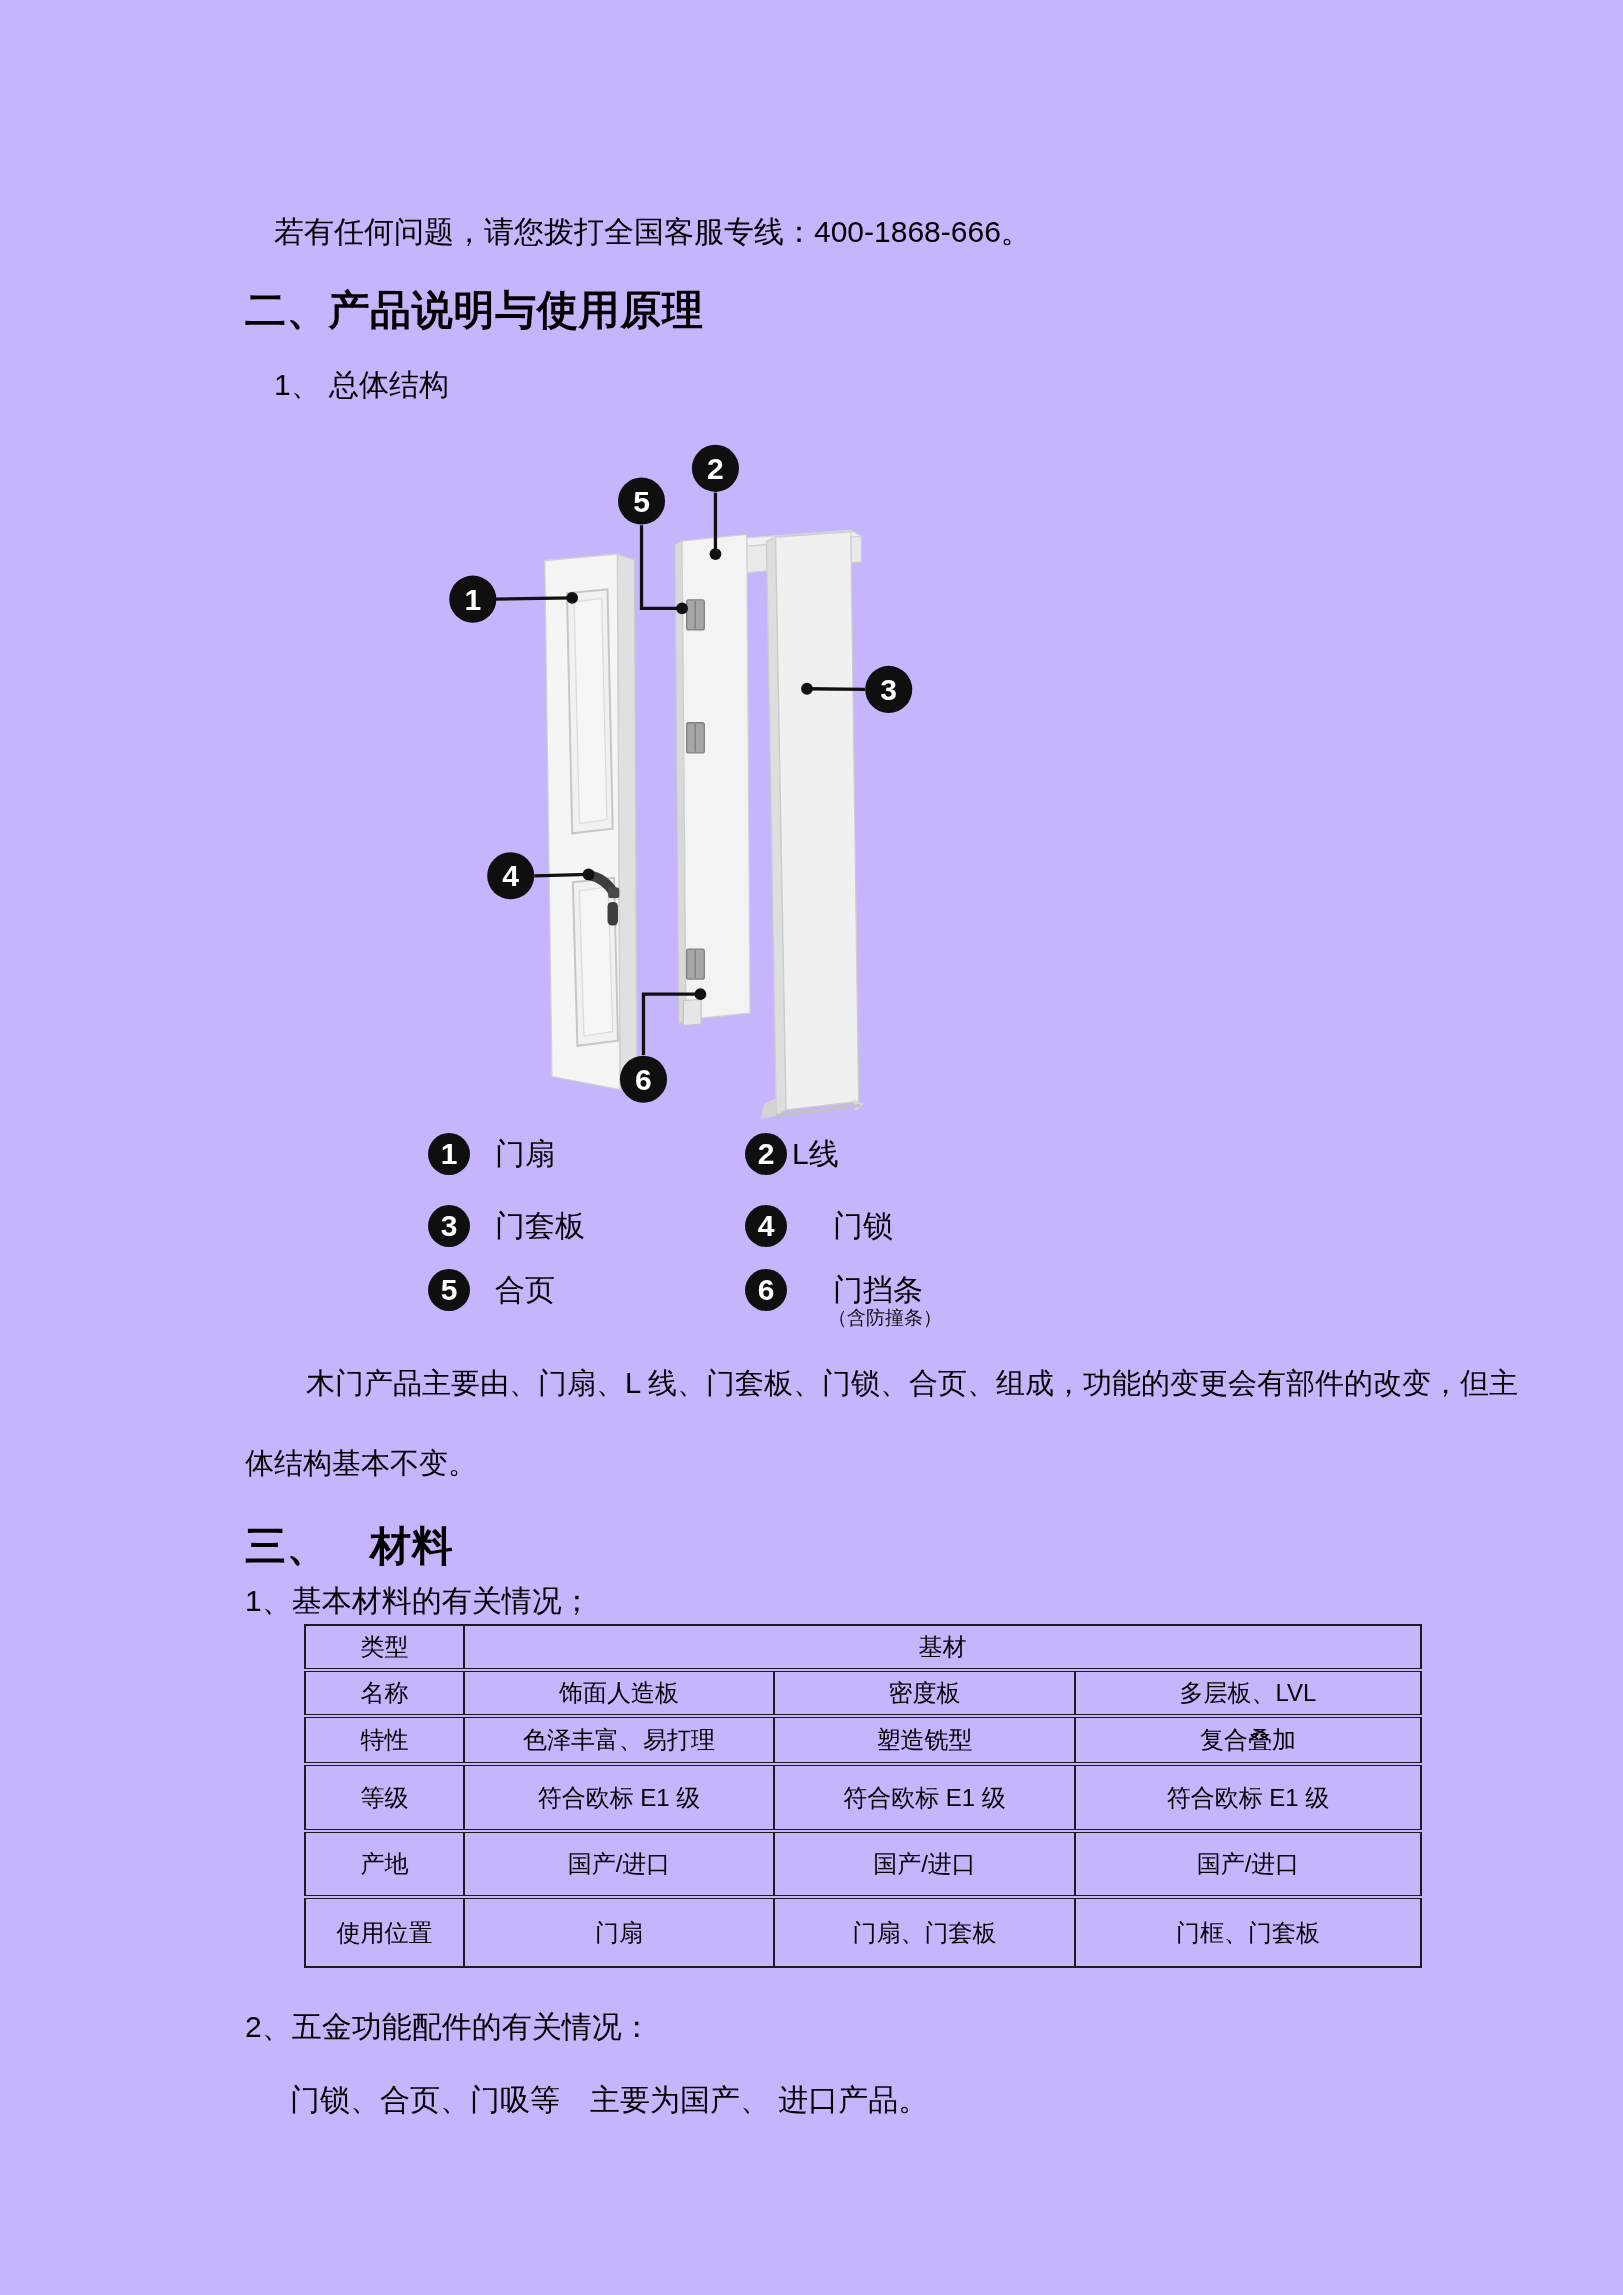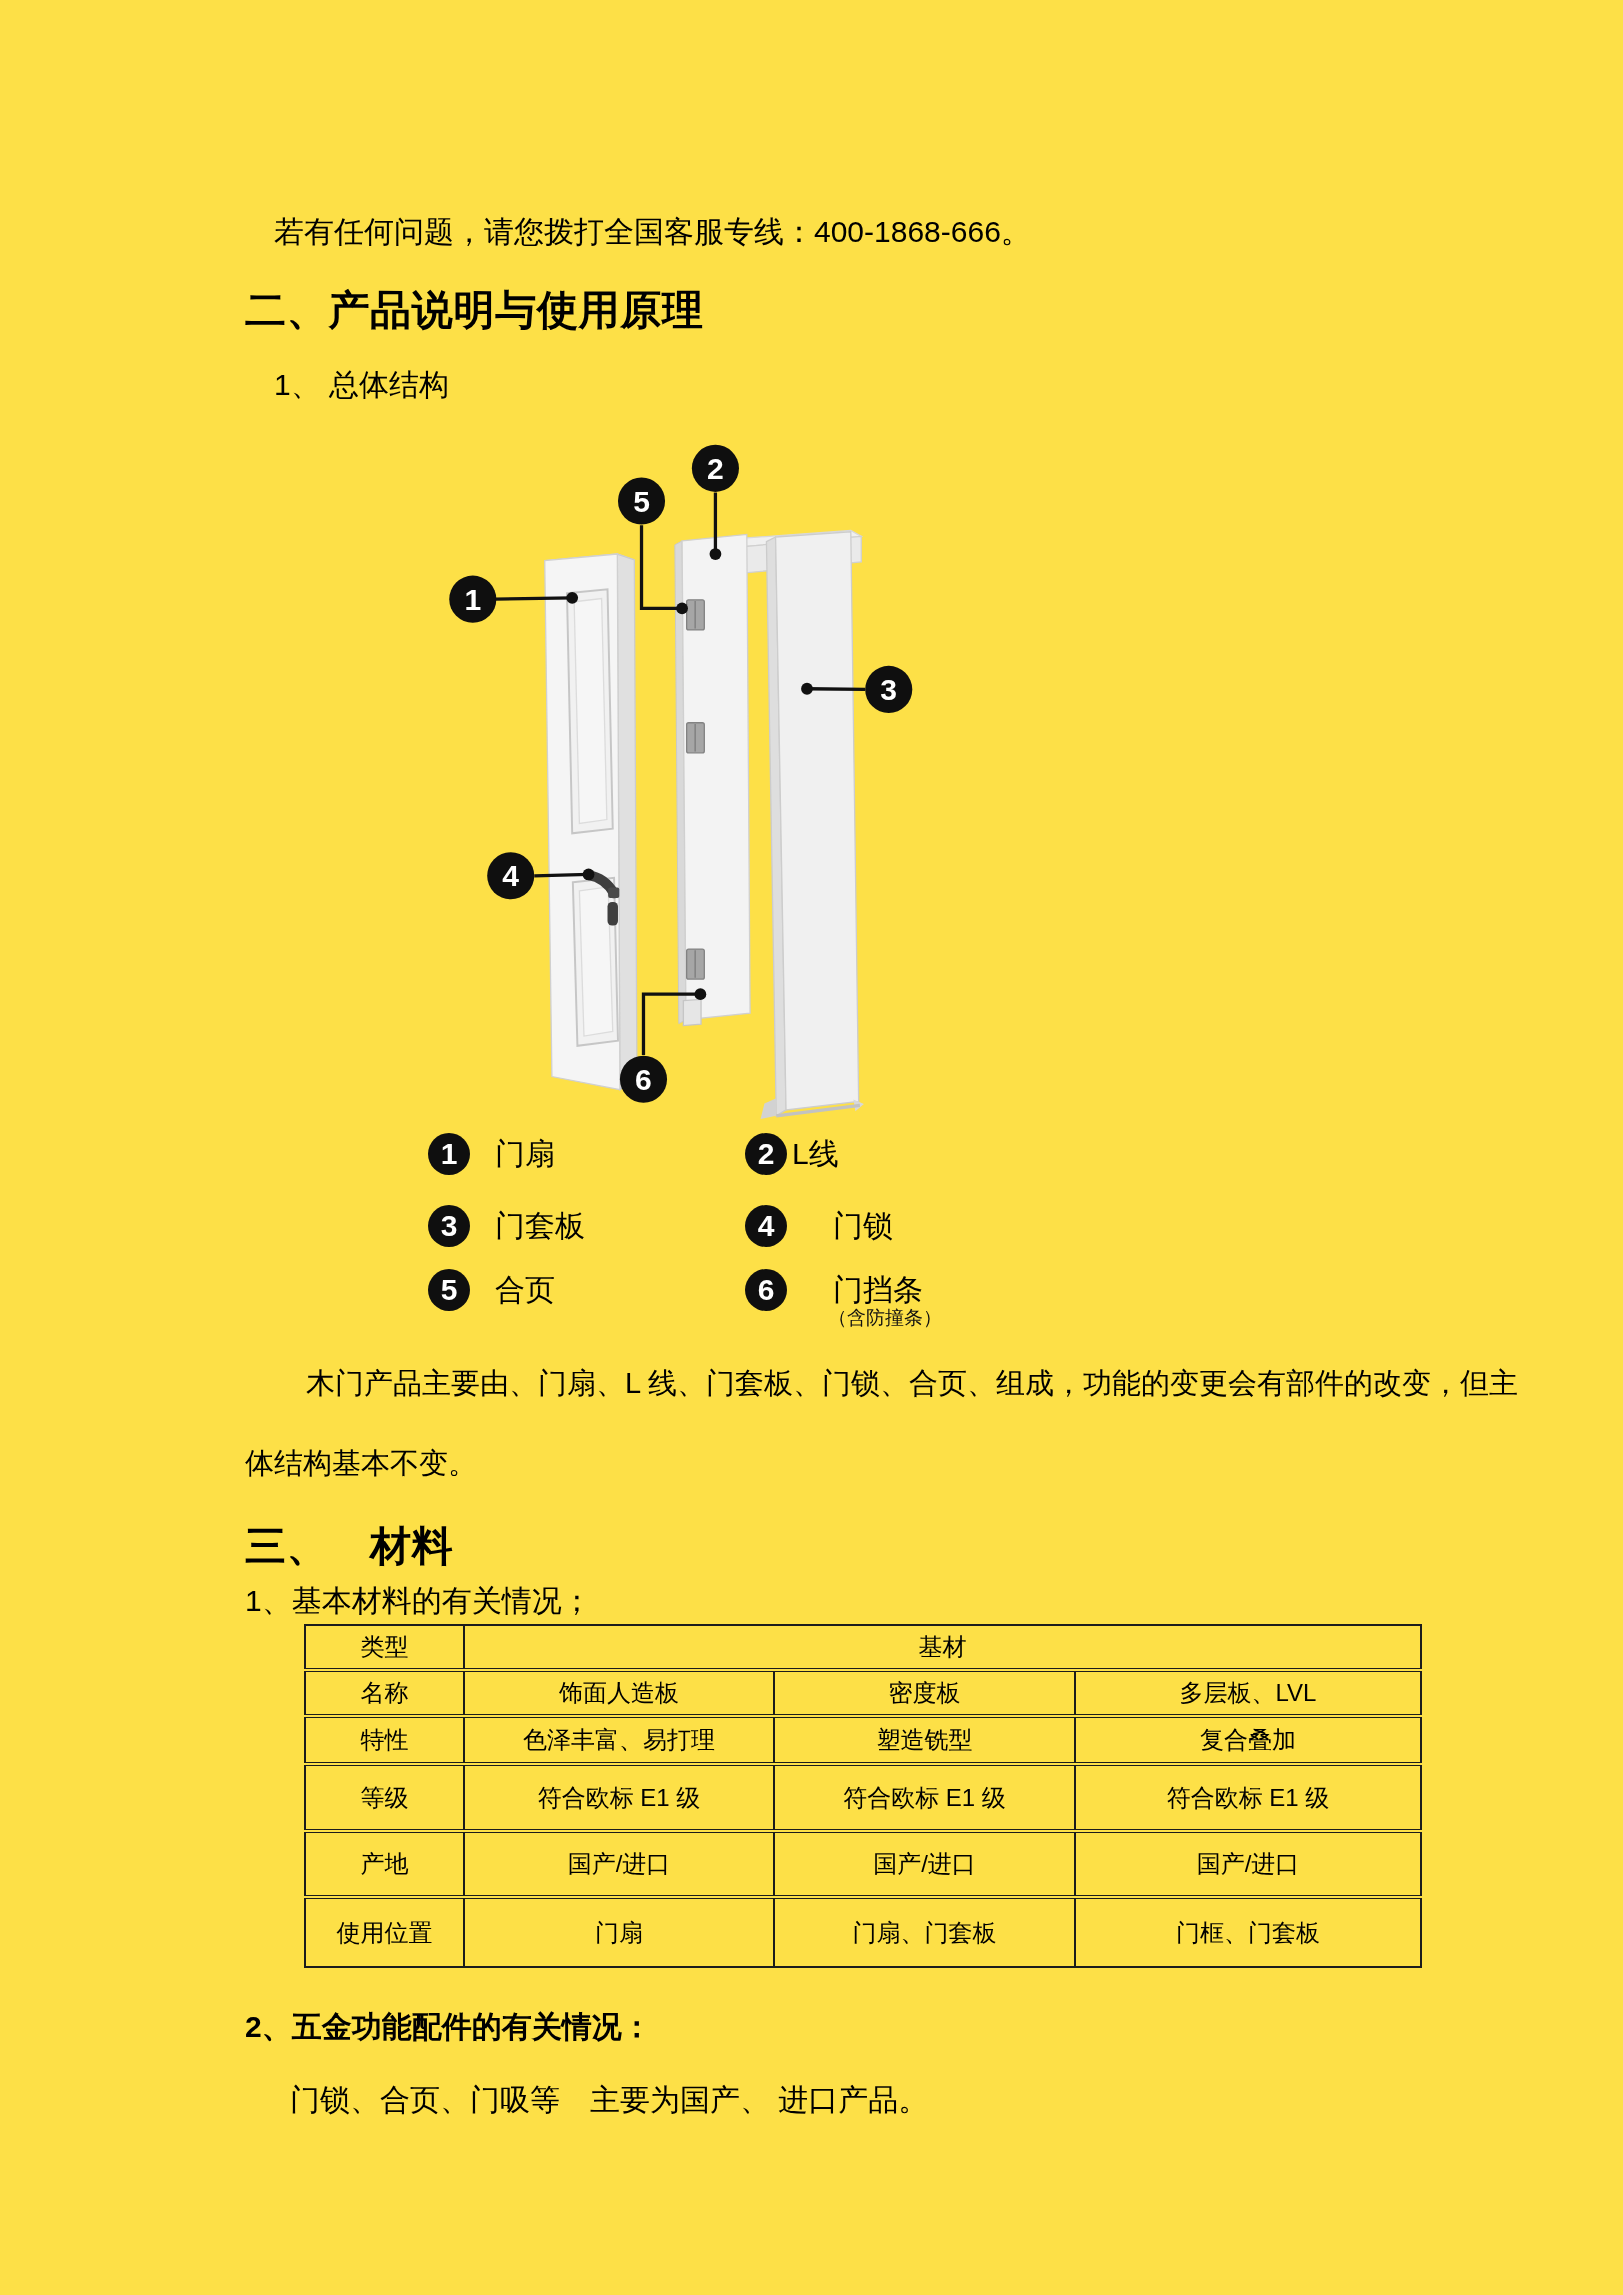--- a/index.html
+++ b/index.html
@@ -1,19 +1,19 @@
 <!DOCTYPE html>
 <html style="font-size:10.5px"><head>
 <meta charset="utf-8">
 <style>
   html,body{margin:0;padding:0;background:#888;}
   .page{
     position:relative;
     width:1623px;height:2295px;
-    background:#fde047;
+    background:#c4b5fd;
     font-family:"Liberation Sans","DejaVu Sans",sans-serif;
     color:#000;
     overflow:hidden;
   }
   .abs{position:absolute;white-space:nowrap;}
   .body-text{font-size:30px;line-height:34px;}
   .para{font-size:29px;line-height:34px;}
   .h2{font-size:41px;line-height:47px;font-weight:bold;letter-spacing:0.7px;}
   
   .figure{position:absolute;left:393px;top:432px;width:654px;height:694px;}
@@ -203,17 +203,17 @@
     </tr>
     <tr class="r5">
       <td>使用位置</td>
       <td>门扇</td>
       <td>门扇、门套板</td>
       <td>门框、门套板</td>
     </tr>
   </tbody>
     </table>
 
-  <div class="abs body-text" style="left:245px;top:2010px;font-weight:bold;">2、五金功能配件的有关情况：</div>
+  <div class="abs body-text" style="left:245px;top:2010px;">2、五金功能配件的有关情况：</div>
   <div class="abs body-text" style="left:290px;top:2083px;">门锁、合页、门吸等　主要为国产、 进口产品。</div>
 
 </div>
 
 
 </body></html>

